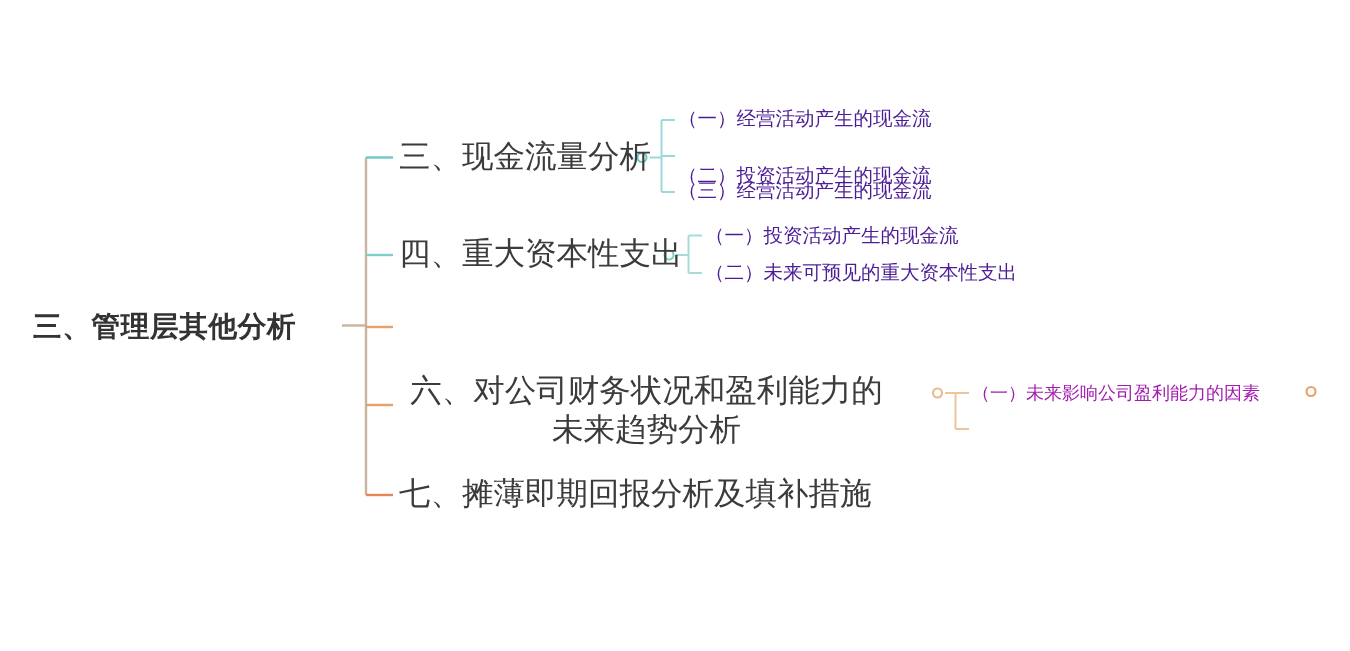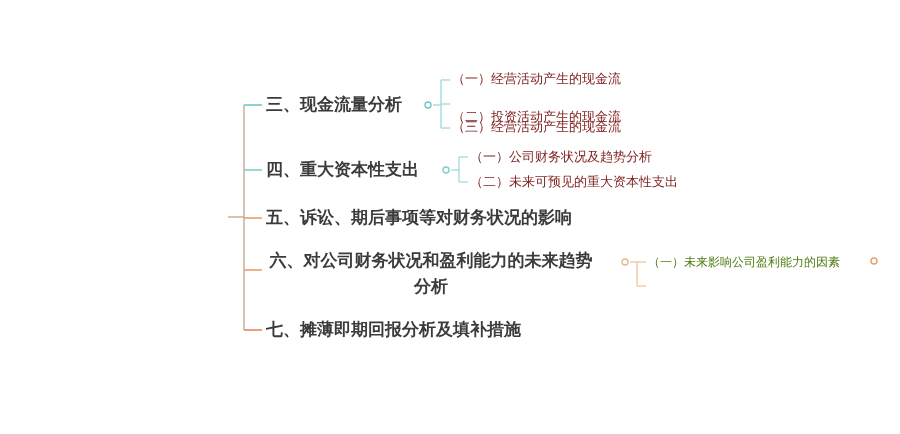--- a/index.html
+++ b/index.html
@@ -26,37 +26,37 @@
     position: absolute;
     white-space: nowrap;
   }
   .root-node {
     font-size: 19px;
     font-weight: bold;
     color: #333333;
     letter-spacing: 0.5px;
   }
   .l1-node {
-    font-size: 17px;
-    font-weight: bold;
+    font-size: 21px;
+    font-weight: normal;
     color: #3b3b3b;
     line-height: 26px;
   }
   .l1-node.wrap {
     white-space: normal;
     width: 330px;
   }
   .l2-node {
     font-size: 13px;
-    color: #7f1d1d;
+    color: #4c1d95;
     line-height: 20px;
   }
   .l2-node.small {
     font-size: 12px;
-    color: #4d7c0f;
+    color: #a21caf;
   }
   svg {
     position: absolute;
     left: 0;
     top: 0;
     pointer-events: none;
   }
 </style>
 </head>
 <body>
@@ -93,30 +93,30 @@
 
     <circle cx="625" cy="262" r="3" fill="none" stroke="#e8b98a" stroke-width="1.4"></circle>
     <path d="M630 262 L637 262" stroke="#eec49c" stroke-width="1.3" fill="none"></path>
     <path d="M637 262 L637 286" stroke="#eec49c" stroke-width="1.3" fill="none"></path>
     <path d="M637 262 L646 262" stroke="#eec49c" stroke-width="1.3" fill="none"></path>
     <path d="M637 286 L646 286" stroke="#eec49c" stroke-width="1.3" fill="none"></path>
 
     <circle cx="874" cy="261" r="3" fill="none" stroke="#e8a06a" stroke-width="1.4"></circle>
   </svg>
 
+  <div class="node root-node" style="left:22px; top:205px;">三、管理层其他分析</div>
 
   <div class="node l1-node" style="left:266px; top:92px;">三、现金流量分析</div>
   <div class="node l2-node" style="left:452px; top:69px;">（一）经营活动产生的现金流</div>
   <div class="node l2-node" style="left:452px; top:107px;">（二）投资活动产生的现金流</div>
   <div class="node l2-node" style="left:452px; top:117px;">（三）经营活动产生的现金流</div>
 
   <div class="node l1-node" style="left:266px; top:157px;">四、重大资本性支出</div>
-  <div class="node l2-node" style="left:470px; top:147px;">（一）公司财务状况及趋势分析</div>
+  <div class="node l2-node" style="left:470px; top:147px;">（一）投资活动产生的现金流</div>
   <div class="node l2-node" style="left:470px; top:172px;">（二）未来可预见的重大资本性支出</div>
 
-  <div class="node l1-node" style="left:266px; top:205px;">五、诉讼、期后事项等对财务状况的影响</div>
 
   <div class="node l1-node wrap" style="left:266px; top:248px;text-align:center;">六、对公司财务状况和盈利能力的未来趋势分析</div>
   <div class="node l2-node small" style="left:648px; top:252px;">（一）未来影响公司盈利能力的因素</div>
 
   <div class="node l1-node" style="left:266px; top:317px;">七、摊薄即期回报分析及填补措施</div>
 
 </div>
 
 </body></html>

